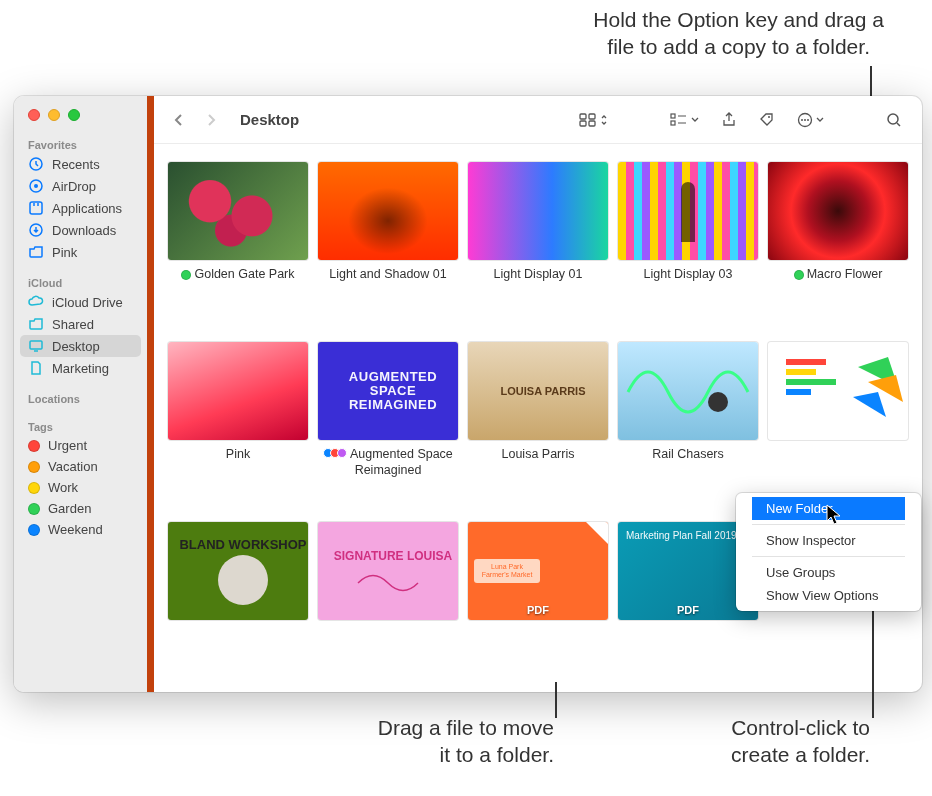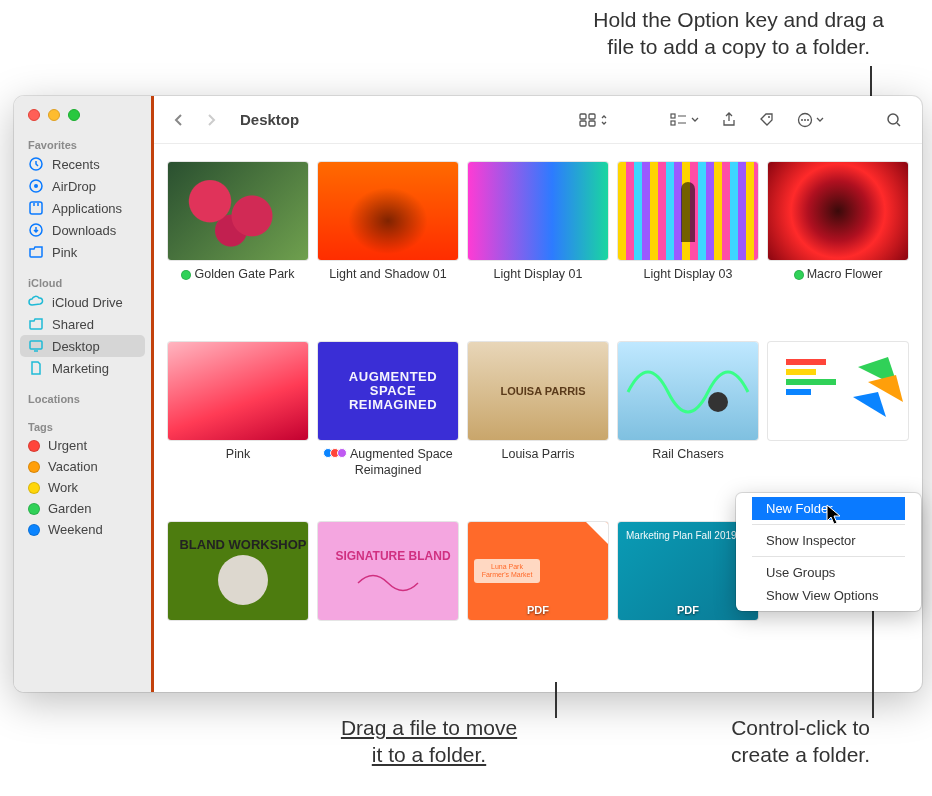--- a/index.html
+++ b/index.html
@@ -30,21 +30,21 @@
   height: 596px;
   border-radius: 10px;
   box-shadow: 0 10px 40px rgba(0,0,0,0.25), 0 0 0 1px rgba(0,0,0,0.1);
   overflow: hidden;
   display: flex;
   background: #fff;
 }
 .sidebar {
   width: 150px;
   background: #ececec;
-  border-right: 3px solid #c2410c;
+  border-right: 7px solid #c2410c;
   padding-top: 10px;
   font-size: 13px;
 }
 .traffic {
   display: flex;
   gap: 8px;
   padding: 3px 0 14px 14px;
 }
 .dot { width: 12px; height: 12px; border-radius: 50%; }
 .dot.red { background: #ff5f57; border:1px solid #e24238; }
@@ -432,21 +432,21 @@
 
       <div class="item">
         <div class="thumb" style="background:#4d7c0f;color:#222;font-weight:900;font-size:13px;flex-direction:column;">
             <span style="white-space:pre-line;line-height:1;margin-bottom:4px;">BLAND WORKSHOP</span>
             <div style="width:50px;height:50px;border-radius:50%;background:#ddd8cf;"></div>
           </div>
         <div class="label"></div>
       </div>
       <div class="item">
         <div class="thumb" style="background:#f4a6e0;color:#d03080;font-weight:700;font-size:12px;flex-direction:column;">
-            <span>SIGNATURE BLAND</span>
+            <span>SIGNATURE LOUISA</span>
             <svg width="80" height="30" viewBox="0 0 80 30">
               <path d="M5 20 Q20 5 35 20 T65 20" stroke="#d03080" fill="none" stroke-width="1.5"></path>
             </svg>
           </div>
         <div class="label"></div>
       </div>
       <div class="item">
         <div class="thumb" style="background:#ff6a2a;flex-direction:row;gap:4px;padding:6px;">
           <div style="flex:1;background:#ffd8c2;border-radius:3px;padding:4px;font-size:7px;color:#ff6a2a;line-height:1.1;">Luna Park Farmer's Market</div>
           <div style="flex:1;background:radial-gradient(circle,#ff9a3a 30%,#e05a10);border-radius:3px;"></div>
@@ -487,21 +487,21 @@
       <span>Show View Options</span>
     </div>
 </div>
 
 <div class="cursor">
   <svg width="18" height="22" viewBox="0 0 18 22">
       <path d="M1 1l0 16 4-4 3 7 3-1-3-7 6 0z" fill="#000" stroke="#fff" stroke-width="1"></path>
     </svg>
 </div>
 
-<div class="annotation" style="left:304px; top:714px; width:250px; text-align:center;text-decoration:underline;">
+<div class="annotation" style="left:304px; top:714px; width:250px; text-align:right;">
   <span style="white-space:pre-line;">Drag a file to move
 it to a folder.</span>
 </div>
 <div class="ann-line" style="left:555px; top:682px; width:2px; height:36px;"></div>
 
 <div class="annotation" style="left:640px; top:714px; width:230px; text-align:right;">
   <span style="white-space:pre-line;">Control-click to
 create a folder.</span>
 </div>
 <div class="ann-line" style="left:872px; top:516px; width:2px; height:202px;"></div>

